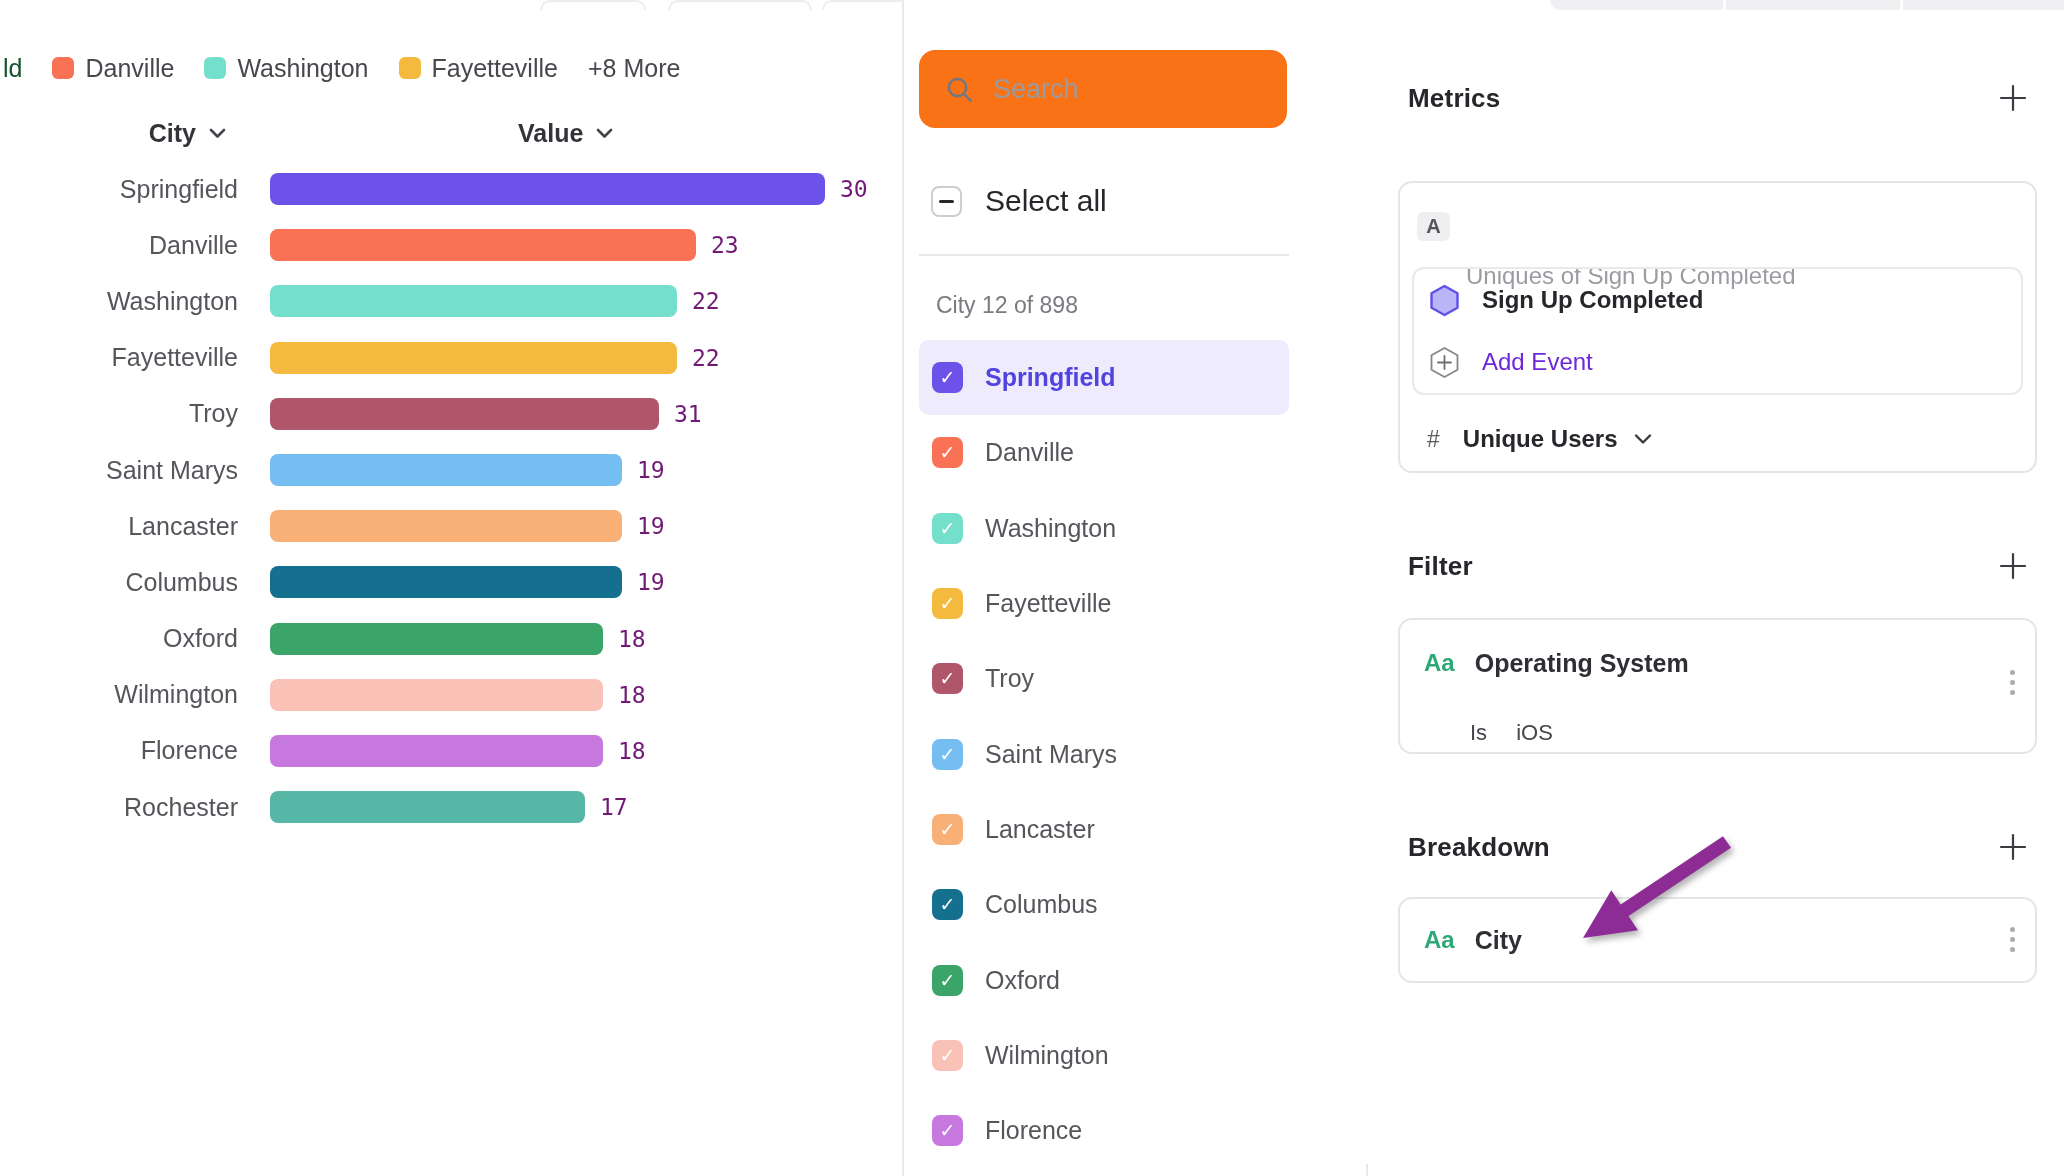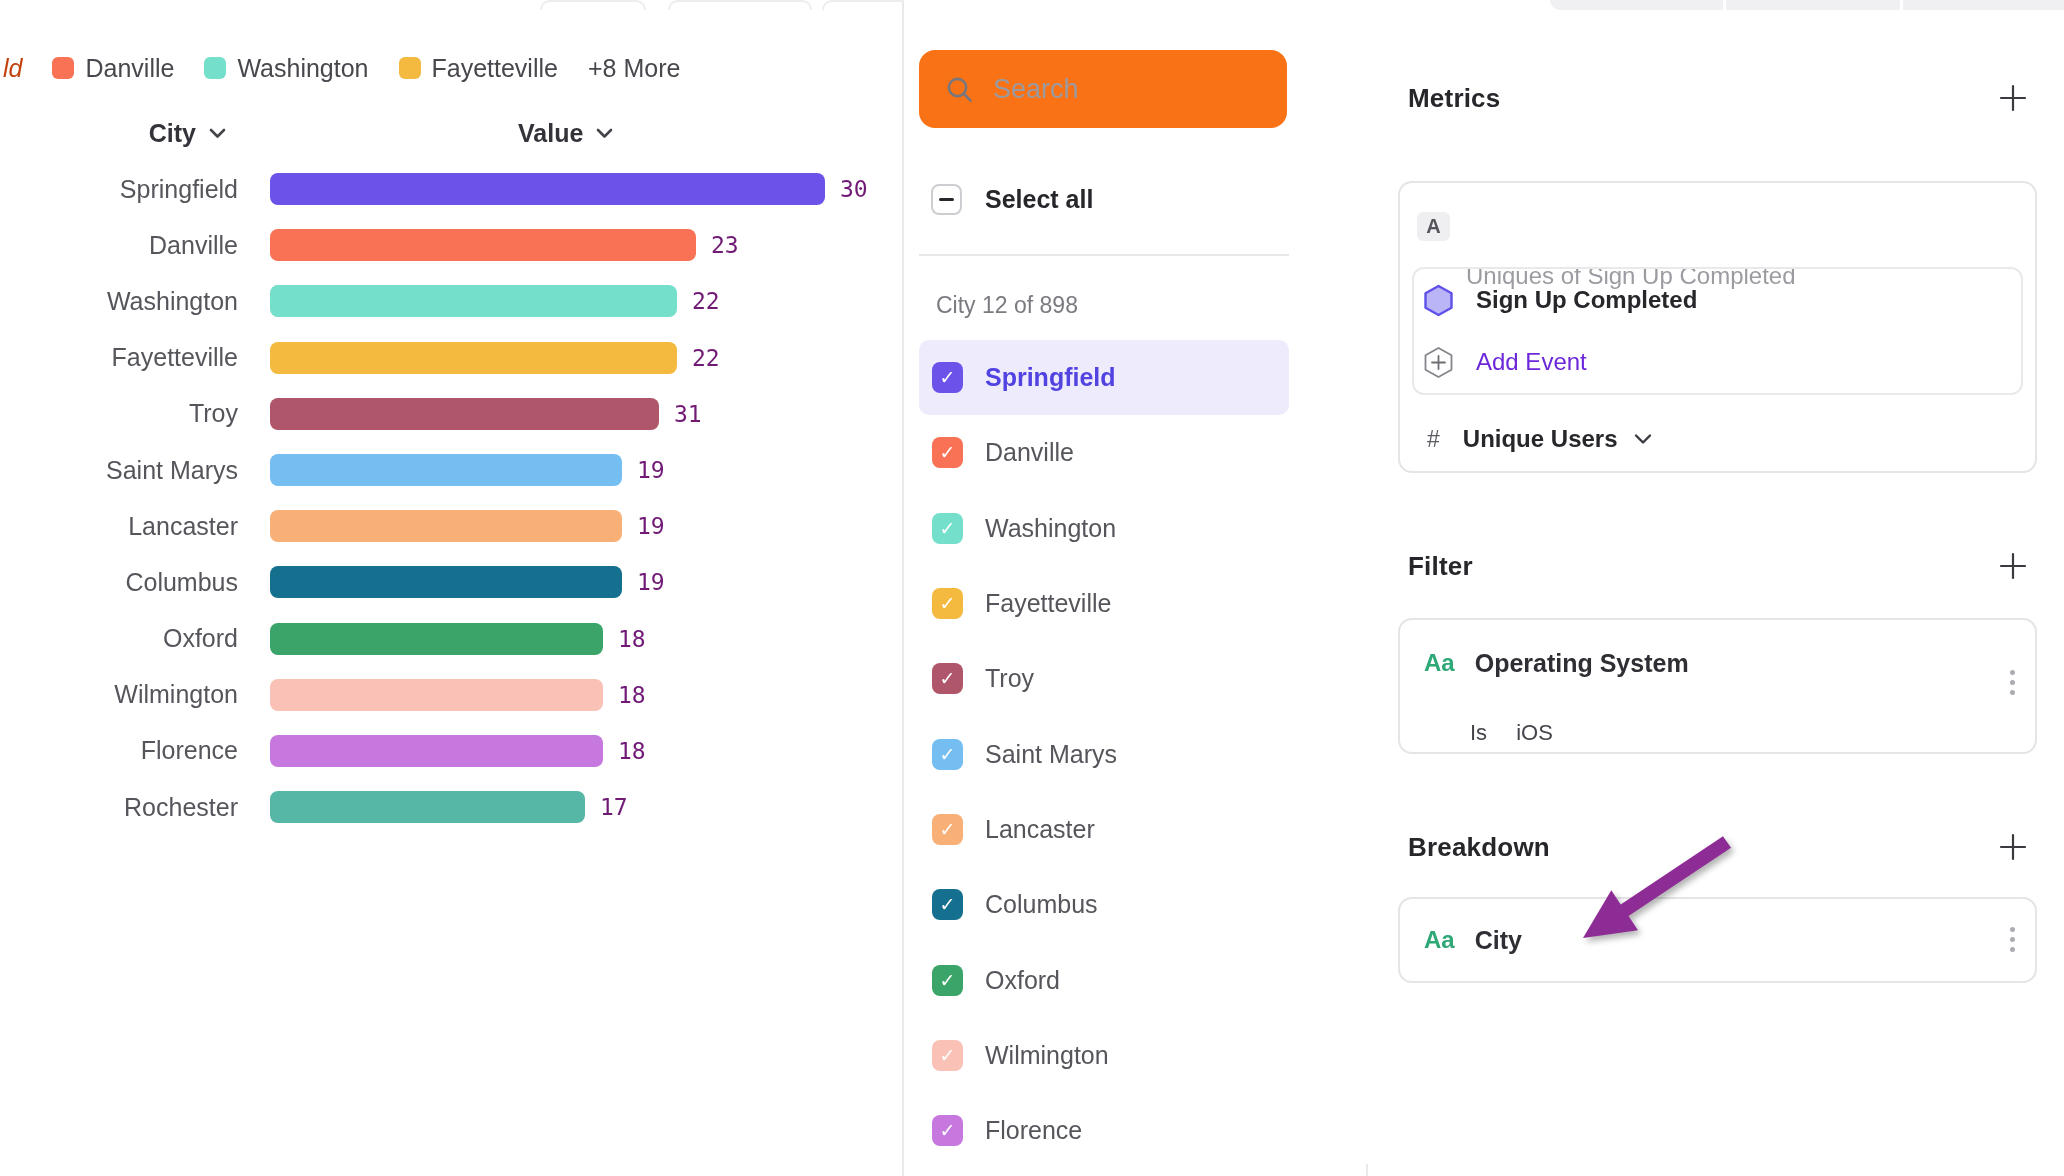--- a/index.html
+++ b/index.html
@@ -5,41 +5,41 @@
   html,body{margin:0;padding:0;background:#fff;}
   body{font-family:"Liberation Sans",sans-serif;color:#26262B;}
   .app{position:relative;width:2064px;height:1176px;overflow:hidden;background:#fff;}
 
   
   .chart-panel{position:absolute;left:0;top:0;width:902px;height:1176px;background:#fff;border-right:2px solid #E9E9EB;}
   .tab-ghost{position:absolute;top:0;height:8px;border:2px solid #EDEDEF;border-bottom:none;border-radius:10px 10px 0 0;}
   .legend{position:absolute;left:3px;top:55px;height:26px;display:flex;align-items:center;gap:30px;font-size:25px;color:#47474D;}
   .legend-item{display:flex;align-items:center;gap:11px;}
   .swatch{width:22px;height:22px;border-radius:6px;flex:0 0 auto;}
-  .legend-clipped{color:#c2410c;font-style:italic;}
+  .legend-clipped{color:#14532d;}
   .legend-more{color:#47474D;}
   .chart-header{position:absolute;top:119px;left:0;height:30px;font-size:25px;font-weight:700;color:#33333A;}
   .header-city{position:absolute;left:0;top:0;width:226px;display:flex;justify-content:flex-end;align-items:center;gap:13px;}
   .header-value{position:absolute;left:518px;top:0;display:flex;align-items:center;gap:13px;}
   .chev{flex:0 0 auto;}
   .chart-rows{position:absolute;left:0;top:161px;right:0;}
   .chart-row{height:56.2px;display:flex;align-items:center;}
   .chart-row .lbl{width:238px;text-align:right;font-size:25px;color:#55555B;white-space:nowrap;}
   .chart-row .bar{margin-left:32px;height:32px;border-radius:8px;flex:0 0 auto;}
   .chart-row .val{margin-left:15px;font-family:"DejaVu Sans Mono",monospace;font-size:23px;color:#701a75;}
 
   
   .selector-panel{position:absolute;left:904px;top:0;width:462px;height:1176px;background:#fff;border-right:2px solid #E9E9EB;}
   .search-box{position:absolute;left:15px;top:50px;width:368px;height:78px;background:#f97316;border-radius:16px;display:flex;align-items:center;gap:18px;padding-left:27px;box-sizing:border-box;}
   .search-box input{border:none;background:transparent;outline:none;font-family:"Liberation Sans",sans-serif;font-size:27px;color:#3A3A40;width:260px;}
   .search-box input::placeholder{color:#9A9AA0;}
   .select-all{position:absolute;left:27px;top:184px;display:flex;align-items:center;gap:23px;cursor:pointer;}
   .sa-box{width:31px;height:31px;box-sizing:border-box;border:2px solid #CDCDD2;border-radius:8px;background:#fff;display:flex;align-items:center;justify-content:center;}
   .sa-minus{width:15px;height:3px;background:#26262B;border-radius:2px;}
-  .sa-label{font-size:25px;font-weight:700;color:#26262B;}
+  .sa-label{font-size:30px;font-weight:400;color:#26262B;}
   .sel-divider{position:absolute;left:15px;top:254px;width:370px;height:2px;background:#E8E8EA;}
   .count-label{position:absolute;left:32px;top:292px;font-size:23px;color:#7A7A80;}
   .city-list{position:absolute;left:15px;top:340px;width:370px;}
   .city-row{height:75.3px;display:flex;align-items:center;gap:22px;padding-left:13px;border-radius:10px;cursor:pointer;}
   .city-row.highlight{background:#EEEBFD;}
   .cb{width:31px;height:31px;border-radius:8px;display:flex;align-items:center;justify-content:center;flex:0 0 auto;}
   .cb .mark{color:#fff;font-family:"DejaVu Sans",sans-serif;font-size:19px;font-weight:700;line-height:1;}
   .city-row .city-label{font-size:25px;color:#55555B;}
   .city-row.highlight .city-label{color:#5143E0;font-weight:700;}
 
@@ -47,21 +47,21 @@
   .inspector{position:absolute;left:1366px;top:0;width:698px;height:1164px;background:#fff;}
   .topbar{position:absolute;left:184px;right:0;top:0;height:10px;background:#F0F0F2;border-radius:0 0 0 10px;}
   .topbar .seg-div{position:absolute;top:0;width:3px;height:10px;background:#fff;}
   .sec-head{position:absolute;left:42px;right:36px;display:flex;justify-content:space-between;align-items:center;height:36px;}
   .sec-title{font-size:26px;font-weight:700;color:#26262B;letter-spacing:.2px;}
   .plus-btn{width:30px;height:30px;display:flex;align-items:center;justify-content:center;cursor:pointer;}
   .card{position:absolute;left:32px;width:639px;box-sizing:border-box;border:2px solid #E5E5E7;border-radius:14px;background:#fff;}
   .a-badge{position:absolute;left:17px;top:29px;width:33px;height:29px;background:#EFEFF1;border-radius:6px;display:flex;align-items:center;justify-content:center;font-size:20px;font-weight:700;color:#54545B;}
   .metric-summary{position:absolute;left:66px;top:31px;font-size:24px;color:#9B9BA1;margin-top:48px;}
   .inner-card{position:absolute;left:12px;right:12px;top:84px;height:128px;box-sizing:border-box;border:2px solid #E9E9EB;border-radius:12px;}
-  .event-row{height:62px;display:flex;align-items:center;gap:22px;padding-left:9px;cursor:pointer;}
+  .event-row{height:62px;display:flex;align-items:center;gap:22px;padding-left:15px;cursor:pointer;}
   .event-name{font-size:24px;font-weight:700;color:#26262B;}
   .add-event-label{font-size:24px;color:#6d28d9;}
   .agg-row{position:absolute;left:27px;top:238px;height:36px;display:flex;align-items:center;cursor:pointer;}
   .agg-hash{font-size:23px;color:#5B5B62;}
   .agg-name{margin-left:23px;font-size:24px;font-weight:700;color:#26262B;}
   .agg-row .chev{margin-left:16px;}
   .aa-badge{font-size:24px;font-weight:700;color:#2FA878;}
   .prop-row{position:absolute;left:24px;top:0;height:86px;display:flex;align-items:center;gap:20px;}
   .prop-name{font-size:25px;font-weight:700;color:#2E2E34;}
   .kebab{position:absolute;right:20px;display:flex;flex-direction:column;gap:5px;cursor:pointer;}

